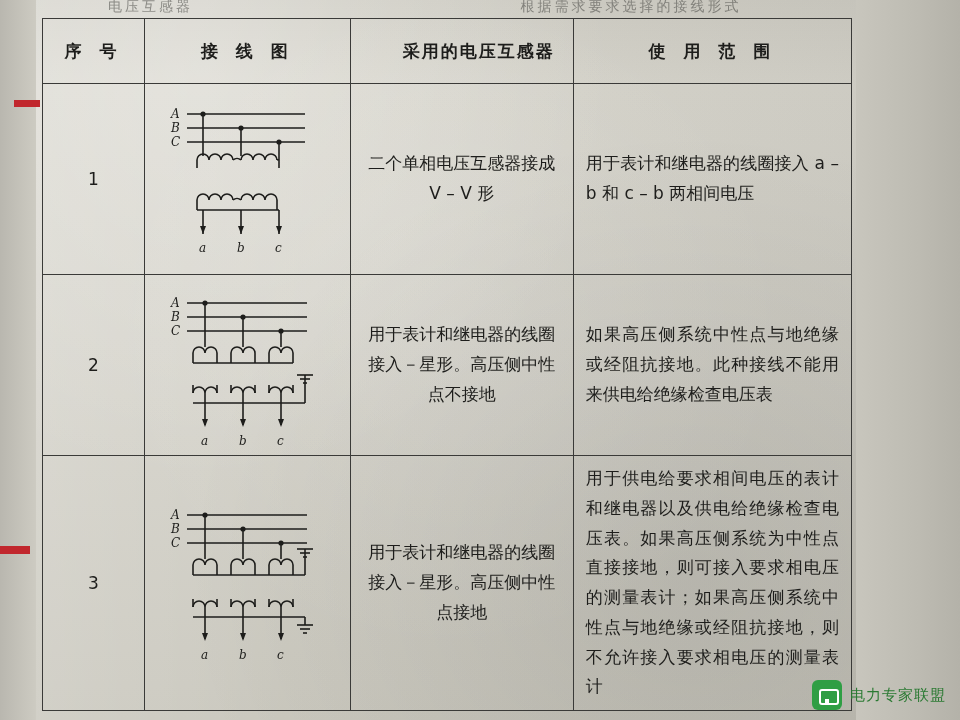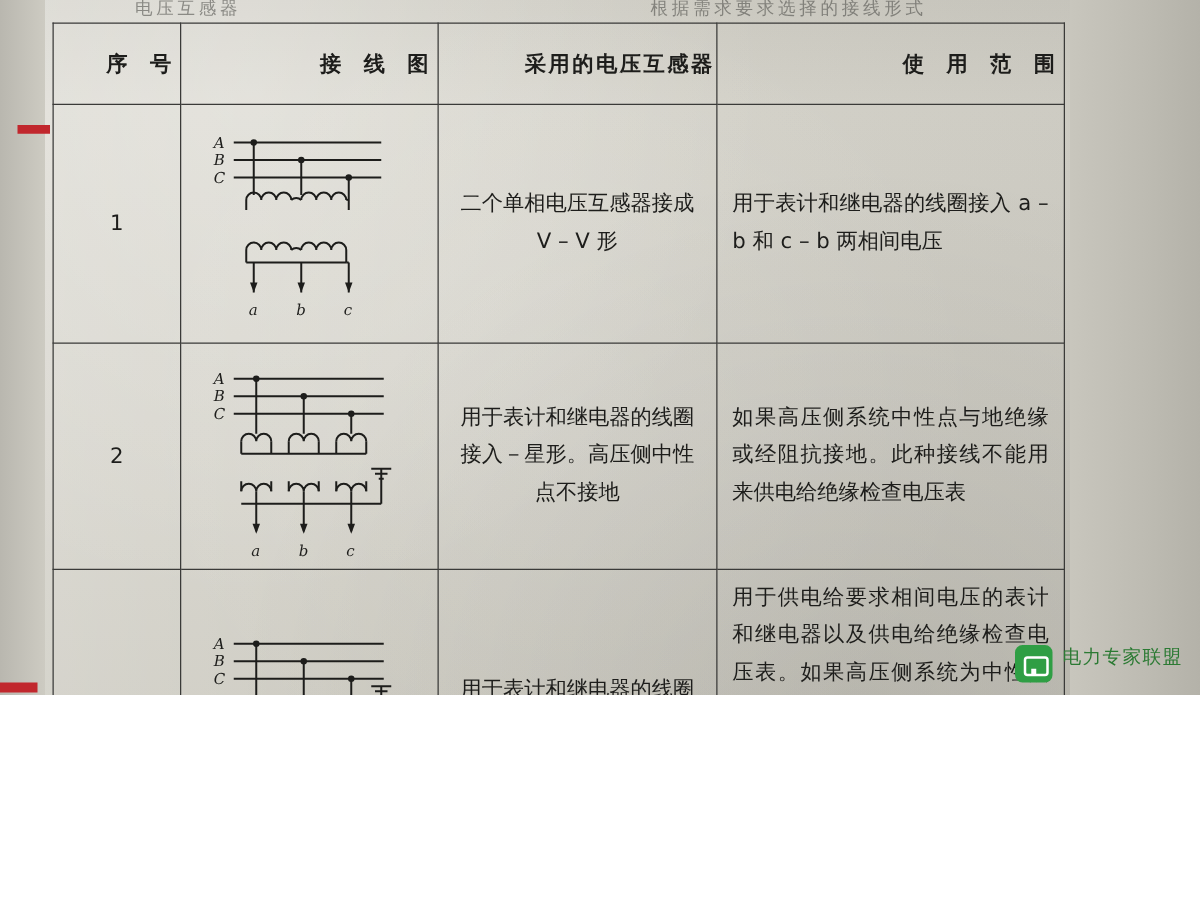--- a/index.html
+++ b/index.html
@@ -3,21 +3,21 @@
 <meta charset="utf-8">
 <style>
   html, body {
     margin: 0;
     padding: 0;
     background: #ffffff;
   }
   #page {
     position: relative;
     width: 960px;
-    height: 556px;
+    height: 720px;
     overflow: hidden;
     background: #d9d7ce;
     font-family: "DejaVu Sans", "Liberation Sans", sans-serif;
   }
   
   .paper {
     position: absolute;
     left: 36px;
     top: 0;
     width: 820px;
@@ -76,21 +76,21 @@
     vertical-align: middle;
     color: #1d1d1b;
   }
   .col-no   { width: 96px; }
   .col-dia  { width: 194px; }
   .col-pt   { width: 210px; }
   .col-use  { width: 262px; }
 
   .head-cell {
     height: 62px;
-    text-align: right;
+    text-align: center;
     font-size: 17px;
     letter-spacing: 6px;
     font-weight: 600;
     font-family: "DejaVu Sans", "Liberation Sans", sans-serif;
   }
   .head-cell.tight { letter-spacing: 2px; padding-left: 35px; }
 
   .row-no {
     text-align: center;
     font-size: 17px;
@@ -118,20 +118,21 @@
     white-space: nowrap;
   }
   .toptitle .b { margin-left: 320px; }
 
   
   .wm {
     position: absolute;
     right: 14px;
     bottom: 10px;
     display: flex;
+    align-items: center;
     gap: 8px;
     color: #2f7d32;
   }
   .wm-badge {
     width: 30px; height: 30px;
     border-radius: 6px;
     background: #2f9e44;
     position: relative;
     flex: none;
   }

